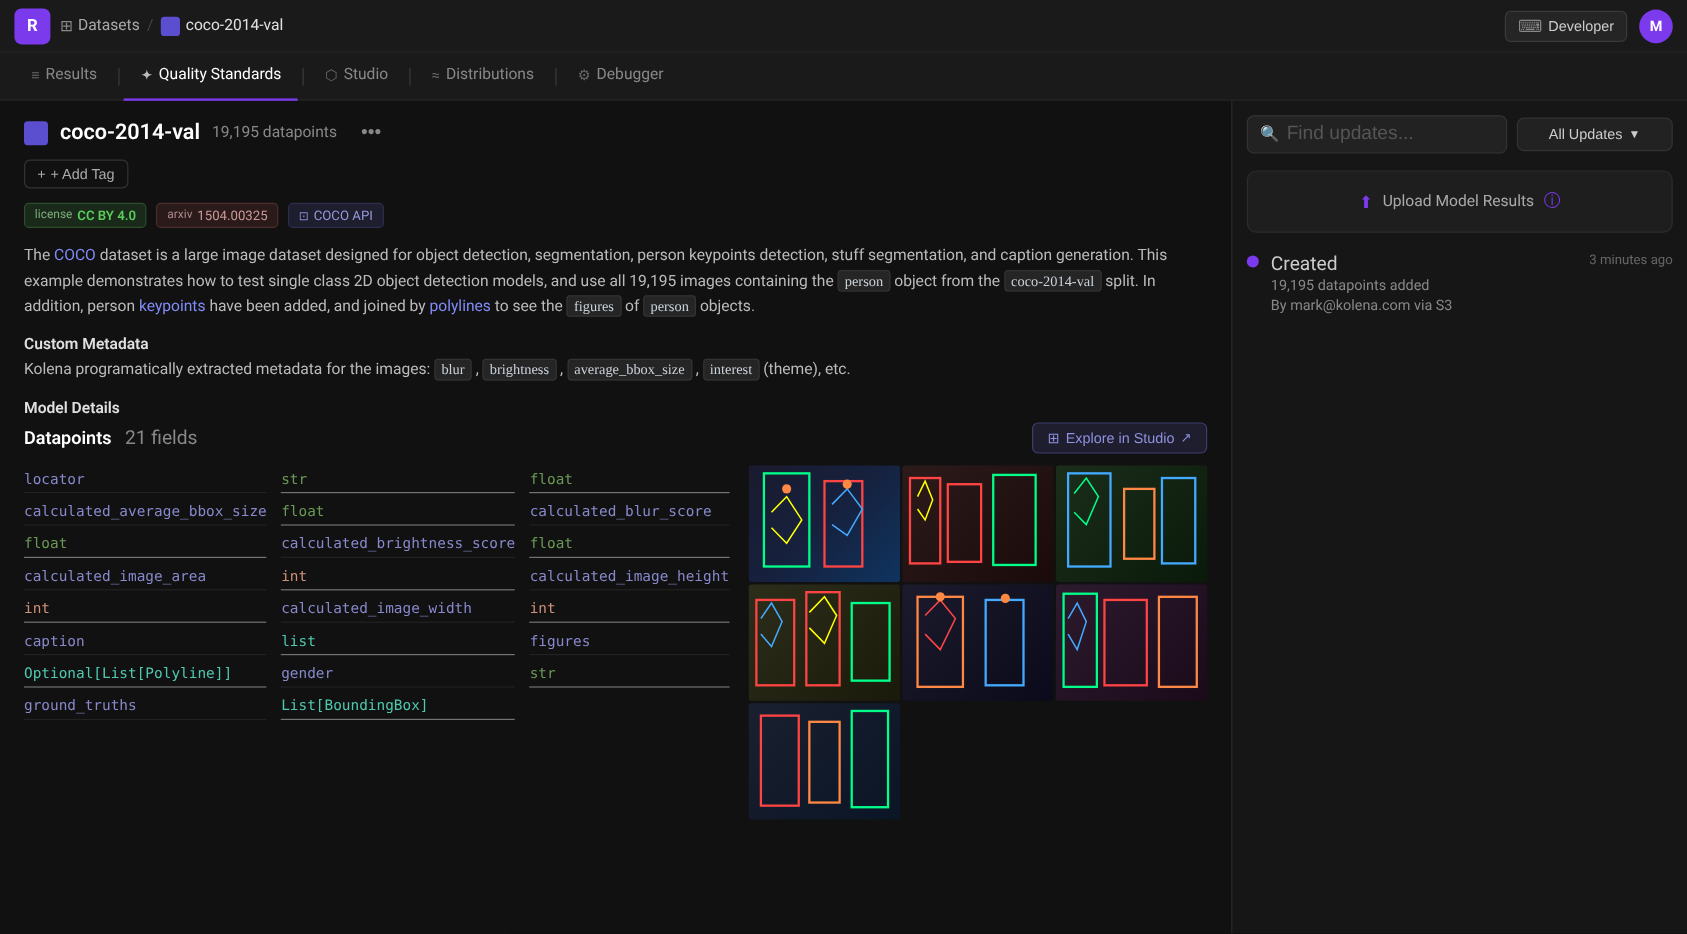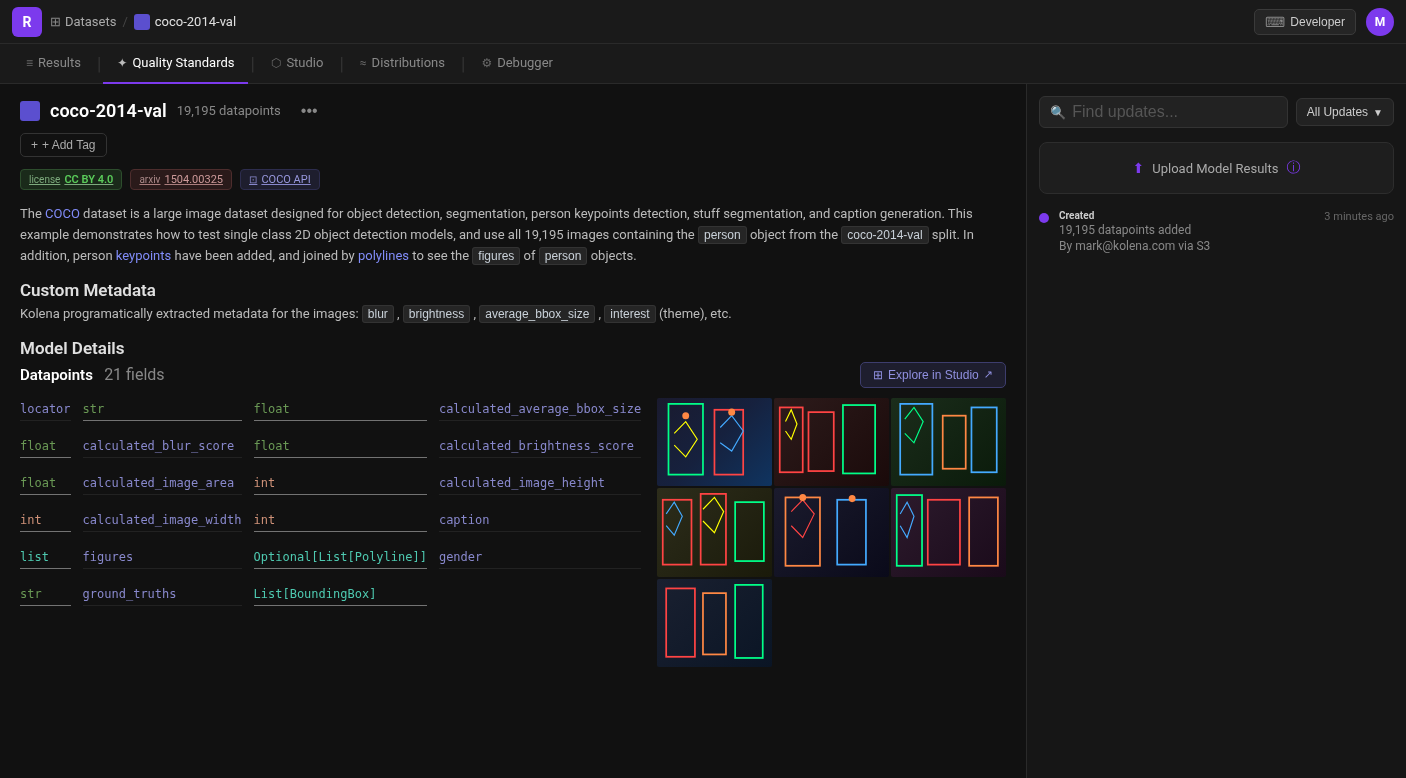--- a/index.html
+++ b/index.html
@@ -207,21 +207,20 @@
     .tag-badge {
       display: flex;
       align-items: center;
       gap: 4px;
       background: #1e1e2e;
       border: 1px solid #2d2d4e;
       color: #a0a0d0;
       padding: 3px 8px;
       border-radius: 4px;
       font-size: 11px;
-      text-decoration: underline;
     }
     .tag-badge.license { background: #1a2a1a; border-color: #2d4d2d; color: #7daa7d; }
     .tag-badge.arxiv { background: #2a1a1a; border-color: #4d2d2d; color: #aa7d7d; }
     .tag-badge.coco-api {
       display: flex;
       align-items: center;
       gap: 4px;
       background: #1e1e2e;
       border: 1px solid #2d2d4e;
       color: #8888cc;
@@ -240,30 +239,30 @@
     .description-block a, .desc-link {
       color: #818cf8;
       text-decoration: none;
     }
     .code-inline {
       background: #252525;
       border: 1px solid #333;
       color: #c9d1d9;
       padding: 1px 5px;
       border-radius: 3px;
-      font-family: Liberation Sans, sans-serif;
+      font-family: Liberation Serif, serif;
       font-size: 12px;
     }
 
     
     .section-heading {
       font-weight: 600;
       color: #e0e0e0;
       margin-bottom: 4px;
-      font-size: 17px;
+      font-size: 13px;
     }
     .section-text {
       color: #bbb;
       font-size: 13px;
       line-height: 1.5;
       margin-bottom: 14px;
     }
 
     
     .datapoints-header {
@@ -367,21 +366,21 @@
     }
     .search-bar input::placeholder { color: #555; }
 
     .all-updates-btn {
       display: flex;
       align-items: center;
       gap: 5px;
       background: #222;
       border: 1px solid #333;
       color: #ccc;
-      padding: 6px 10px;
+      padding: 6px 26px;
       border-radius: 6px;
       cursor: pointer;
       font-size: 12px;
       white-space: nowrap;
     }
 
     .search-row {
       display: flex;
       align-items: center;
       gap: 8px;
@@ -419,23 +418,23 @@
       height: 10px;
       border-radius: 50%;
       background: #7c3aed;
       flex-shrink: 0;
       margin-top: 3px;
     }
     .activity-content {
       flex: 1;
     }
     .activity-title {
-      font-size: 10px;
+      font-size: 16px;
       color: #ccc;
-      font-weight: 700;
+      font-weight: 400;
     }
     .activity-detail {
       font-size: 12px;
       color: #888;
       margin-top: 2px;
     }
     .activity-time {
       color: #666;
       font-size: 11px;
       white-space: nowrap;
@@ -564,21 +563,21 @@
         <button class="explore-btn">
           <span>⊞</span>
           <span>Explore in Studio</span>
           <span style="font-size:11px">↗</span>
         </button>
       </div>
 
       <div class="datapoints-main">
 
         <div class="fields-col">
-          <div style="display:grid; grid-template-columns: 1fr 1fr 1fr 1fr; gap: 14px 12px;">
+          <div style="display:grid; grid-template-columns: 1fr 1fr 1fr; gap: 4px 12px;">
             <div class="field-name">locator</div>
             <div class="field-type">str</div>
 
             <div class="field-type">float</div>
 
             <div class="field-name">calculated_average_bbox_size</div>
             <div class="field-type">float</div>
 
             <div class="field-name">calculated_blur_score</div>
             <div class="field-type">float</div>

